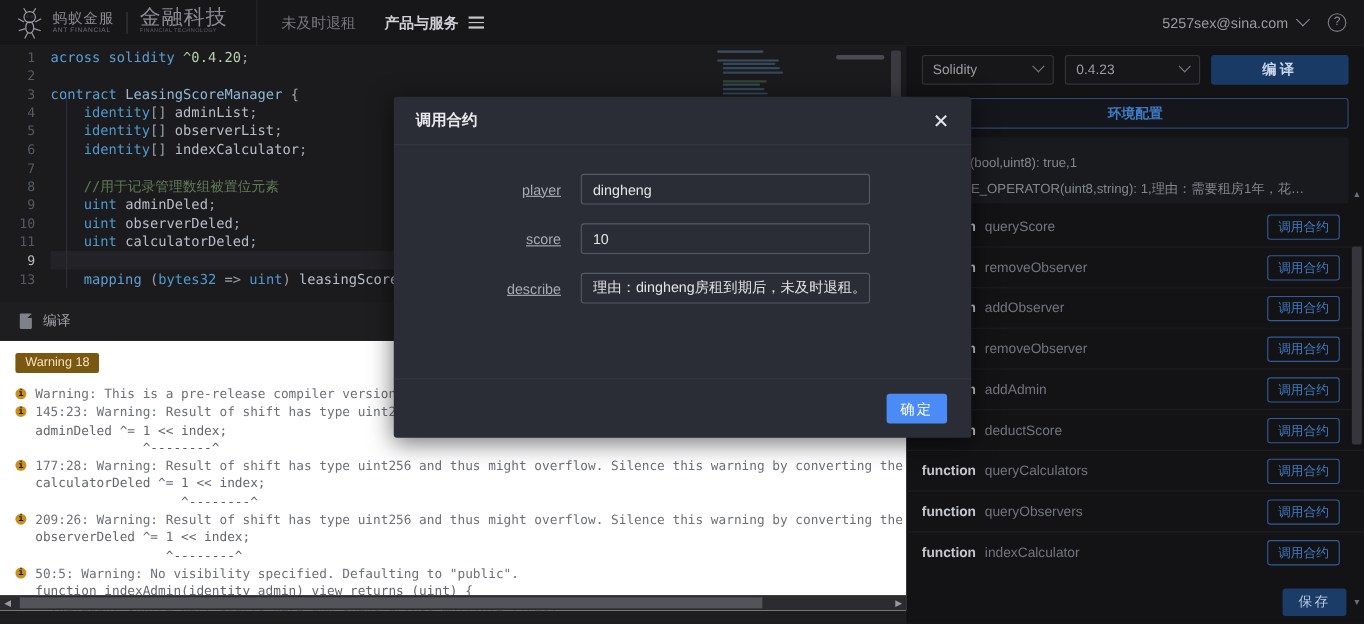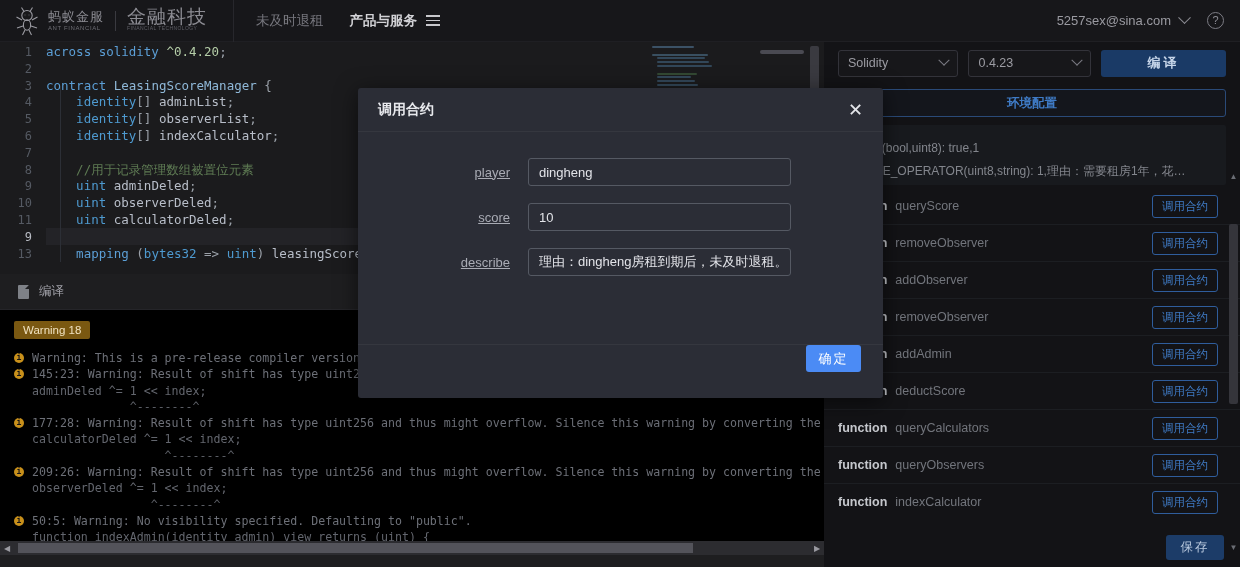--- a/index.html
+++ b/index.html
@@ -65,21 +65,21 @@
   .code-vscroll .thumb { position:absolute; top: 4px; left: 1px; width: 9px; height: 96px; background:#3a3a40; border-radius:2px; }
 
   .tabbar { height: 36px; background: #1e1e20; display: flex; align-items: center;
             padding-left: 18px; border-bottom: 1px solid #252529; }
   .tab-chip { display: flex; align-items: center; gap: 10px; cursor: pointer; }
   .file-icon { width: 11px; height: 14px; background: #7e8187; position: relative; border-radius: 1px; }
   .file-icon:after { content:''; position:absolute; right:0; top:0; border-width: 0 0 4px 4px;
                      border-style: solid; border-color: transparent transparent #1e1e20 transparent; }
   .tab-label { font-size: 12.5px; color: #a2a2a9; }
 
-  .console { position: relative; height: 245px; background: #000000; overflow: hidden; padding: 10px 0 0 14px; }
+  .console { position: relative; height: 245px; background: #ffffff; overflow: hidden; padding: 10px 0 0 14px; }
   .warn-badge { display: inline-block; background: #7a5811; color: #f0e2c0; font-size: 11.5px;
                 padding: 3px 9px; border-radius: 2px; }
   .log-list { margin-top: 11px; font-family: "DejaVu Sans Mono", monospace; font-size: 11.6px;
               line-height: 16.3px; color: #6d7078; white-space: pre; }
   .log-row { display: flex; align-items: flex-start; }
   .log-ico { flex: 0 0 18px; margin-top: 3px; }
   .log-ico b { display:block; width: 10px; height: 10px; border-radius: 50%; background: #c8901b;
                color:#131316; font-size: 8px; line-height: 10px; text-align:center; font-weight:bold; }
   .log-sub { padding-left: 18px; color: #63666e; }
   .log-caret { padding-left: 18px; color: #5a5d64; }
@@ -141,21 +141,21 @@
                 border-bottom: 1px solid #35373f; }
   .modal-title { font-size: 14px; color: #e8e9ed; font-weight: bold; }
   .modal-close { margin-left: auto; font-size: 18px; color: #e4e5ea; cursor: pointer; line-height: 1; }
   .modal-body { flex: 1; padding-top: 26px; }
   .field { display: flex; align-items: center; margin-bottom: 17px; }
   .field-label { width: 170px; text-align: right; padding-right: 18px; font-size: 13px; color: #a9abb4; text-decoration: underline; }
   .field-input { width: 263px; height: 28px; background: #2b2d36; border: 1px solid #555963;
                  border-radius: 3px; color: #e2e3e8; font-size: 13px; padding: 0 10px;
                  font-family: "Liberation Sans", sans-serif; }
   .field-input::placeholder { color: #7b7f89; }
-  .modal-foot { height: 54px; border-top: 1px solid #35373f; display: flex; 
+  .modal-foot { height: 54px; border-top: 1px solid #35373f; display: flex; align-items: center;
                 justify-content: flex-end; padding-right: 22px; }
   .btn-ok { width: 55px; height: 27px; background: #4b8bf5; color: #fff; font-size: 13px;
             border: none; border-radius: 3px; letter-spacing: 2px; cursor: pointer; }
 </style>
 </head>
 <body>
 
 <div id="app">
 
   <div class="header">

